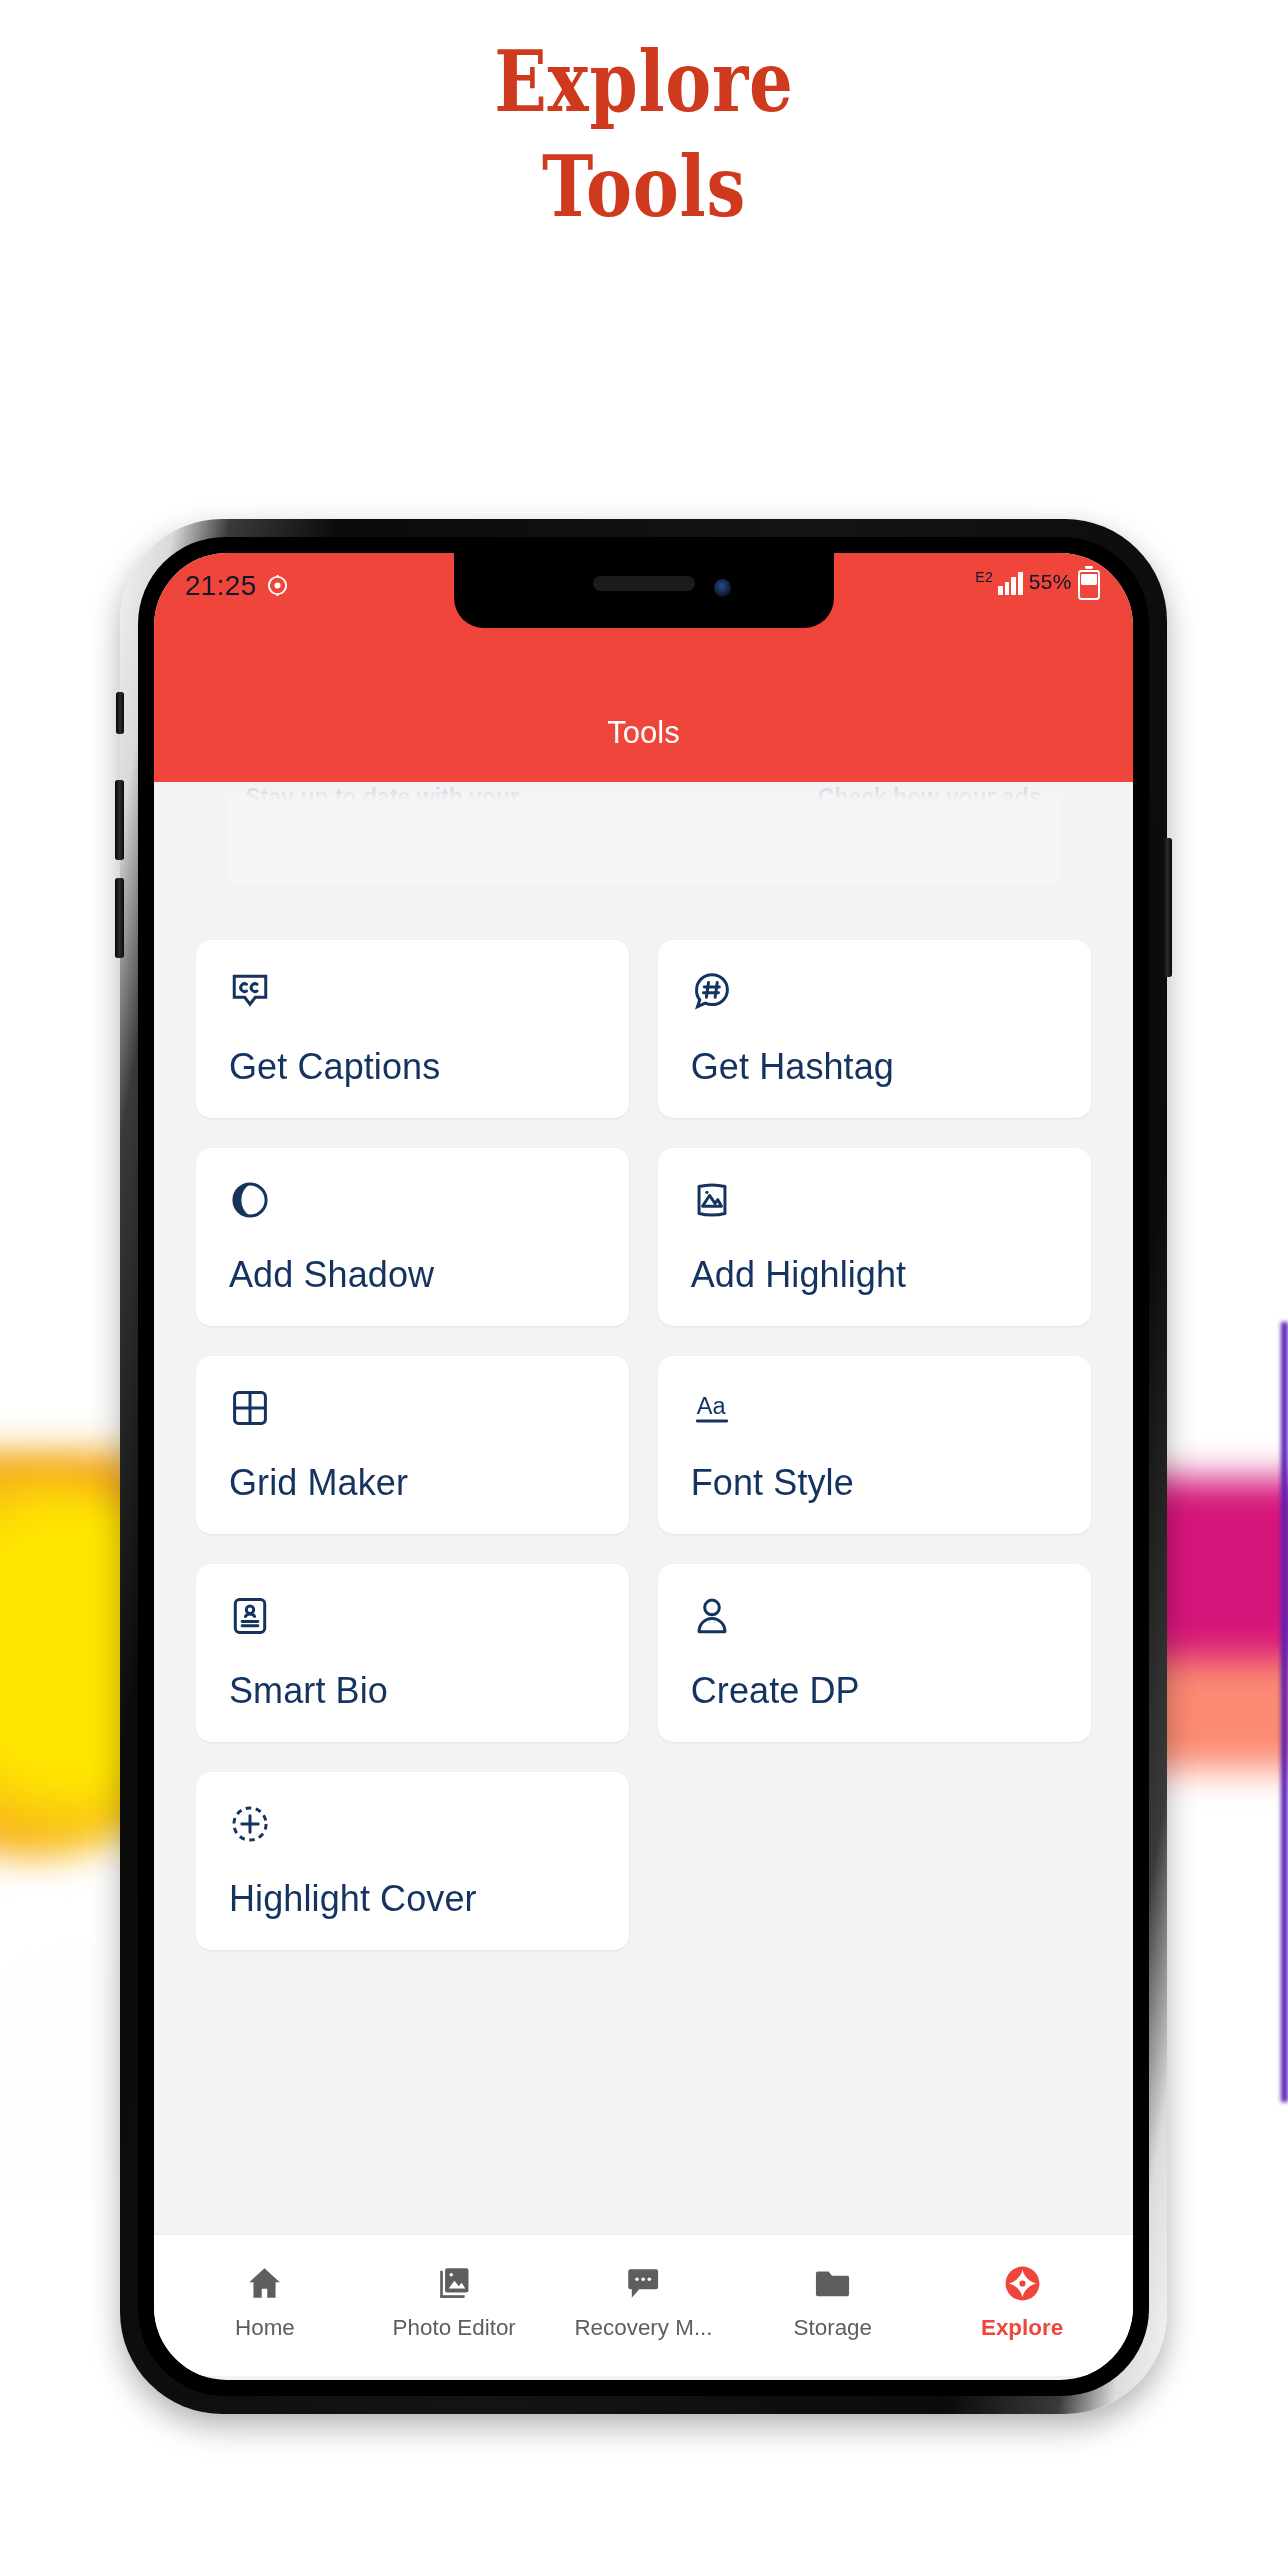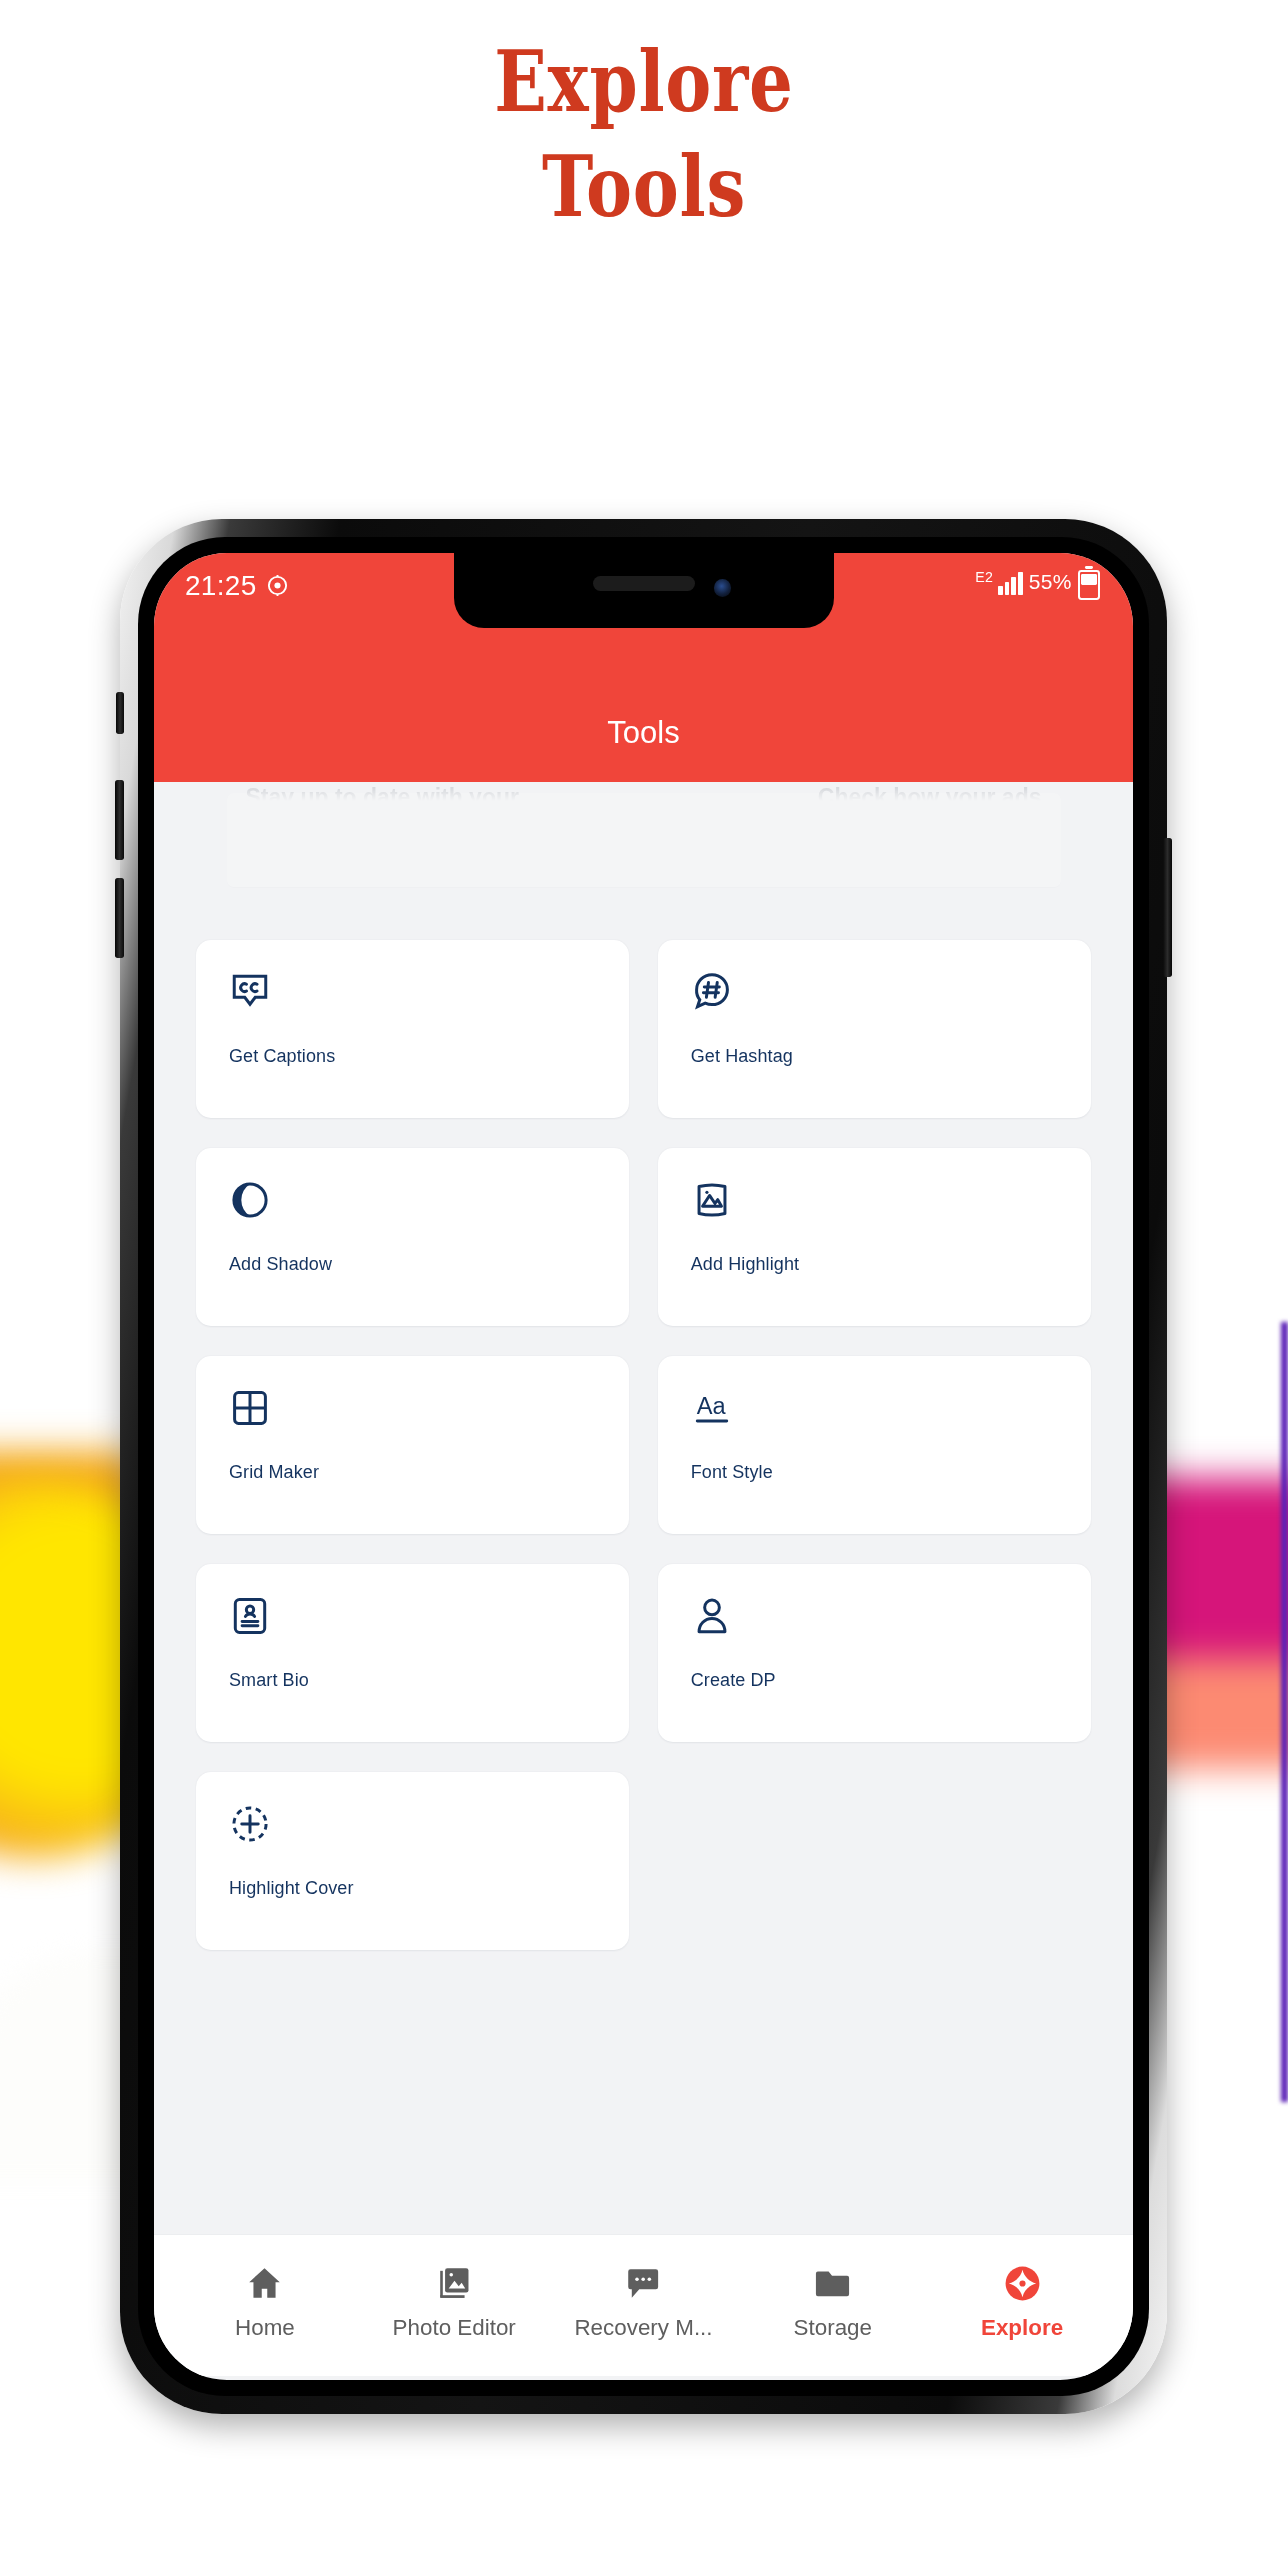--- a/index.html
+++ b/index.html
@@ -84,21 +84,21 @@
     background:linear-gradient(270deg,#050505,#2c2c2c,#0a0a0a);}
 
   
   .appbar{
     position:relative;width:100%;height:229px;
     background:#f0453a;
   }
   .statusbar{
     position:relative;height:65px;width:100%;
     display:flex;align-items:center;
-    color:#ffffff;font-size:27px;letter-spacing:0.3px;
+    color:#0f172a;font-size:27px;letter-spacing:0.3px;
   }
   .sb-left{display:flex;align-items:center;gap:9.5px;padding-left:31px;width:203px;}
   .sb-right{margin-left:auto;display:flex;gap:6.1px;padding-right:33px;}
   .sb-time{font-size:28px;}
   .alarm-ico{width:23px;height:23px;display:block;}
   .notch{
     position:absolute;left:50%;transform:translateX(-50%);
     top:-4.1px;width:380px;height:79px;background:#000;
     border-radius:0 0 30px 30px;
   }
@@ -167,21 +167,21 @@
   .tool-card{
     background:#fff;border-radius:15px;
     height:178px;
     padding:31px 0 0 33px;box-sizing:border-box;
     box-shadow:0 0.7px 2px rgba(16,32,56,.07);
     display:flex;flex-direction:column;justify-content:flex-start;
   }
   .tool-card.empty{background:transparent;box-shadow:none;}
   .tool-icon{width:42px;height:42px;color:#14335f;display:block;}
   .tool-label{
-    margin-top:33px;font-size:18px;color:#14335f;letter-spacing:0.1px;
+    margin-top:33px;font-size:36px;color:#14335f;letter-spacing:0.1px;
     white-space:nowrap;
   }
 
   
   .bottom-nav{
     position:absolute;left:0;right:0;bottom:4px;height:142px;
     background:#fff;
     display:flex;align-items:center;justify-content:space-around;
     padding:0 16.3px 6.8px 16.3px;box-sizing:border-box;
     border-top:0.7px solid #eceef0;

